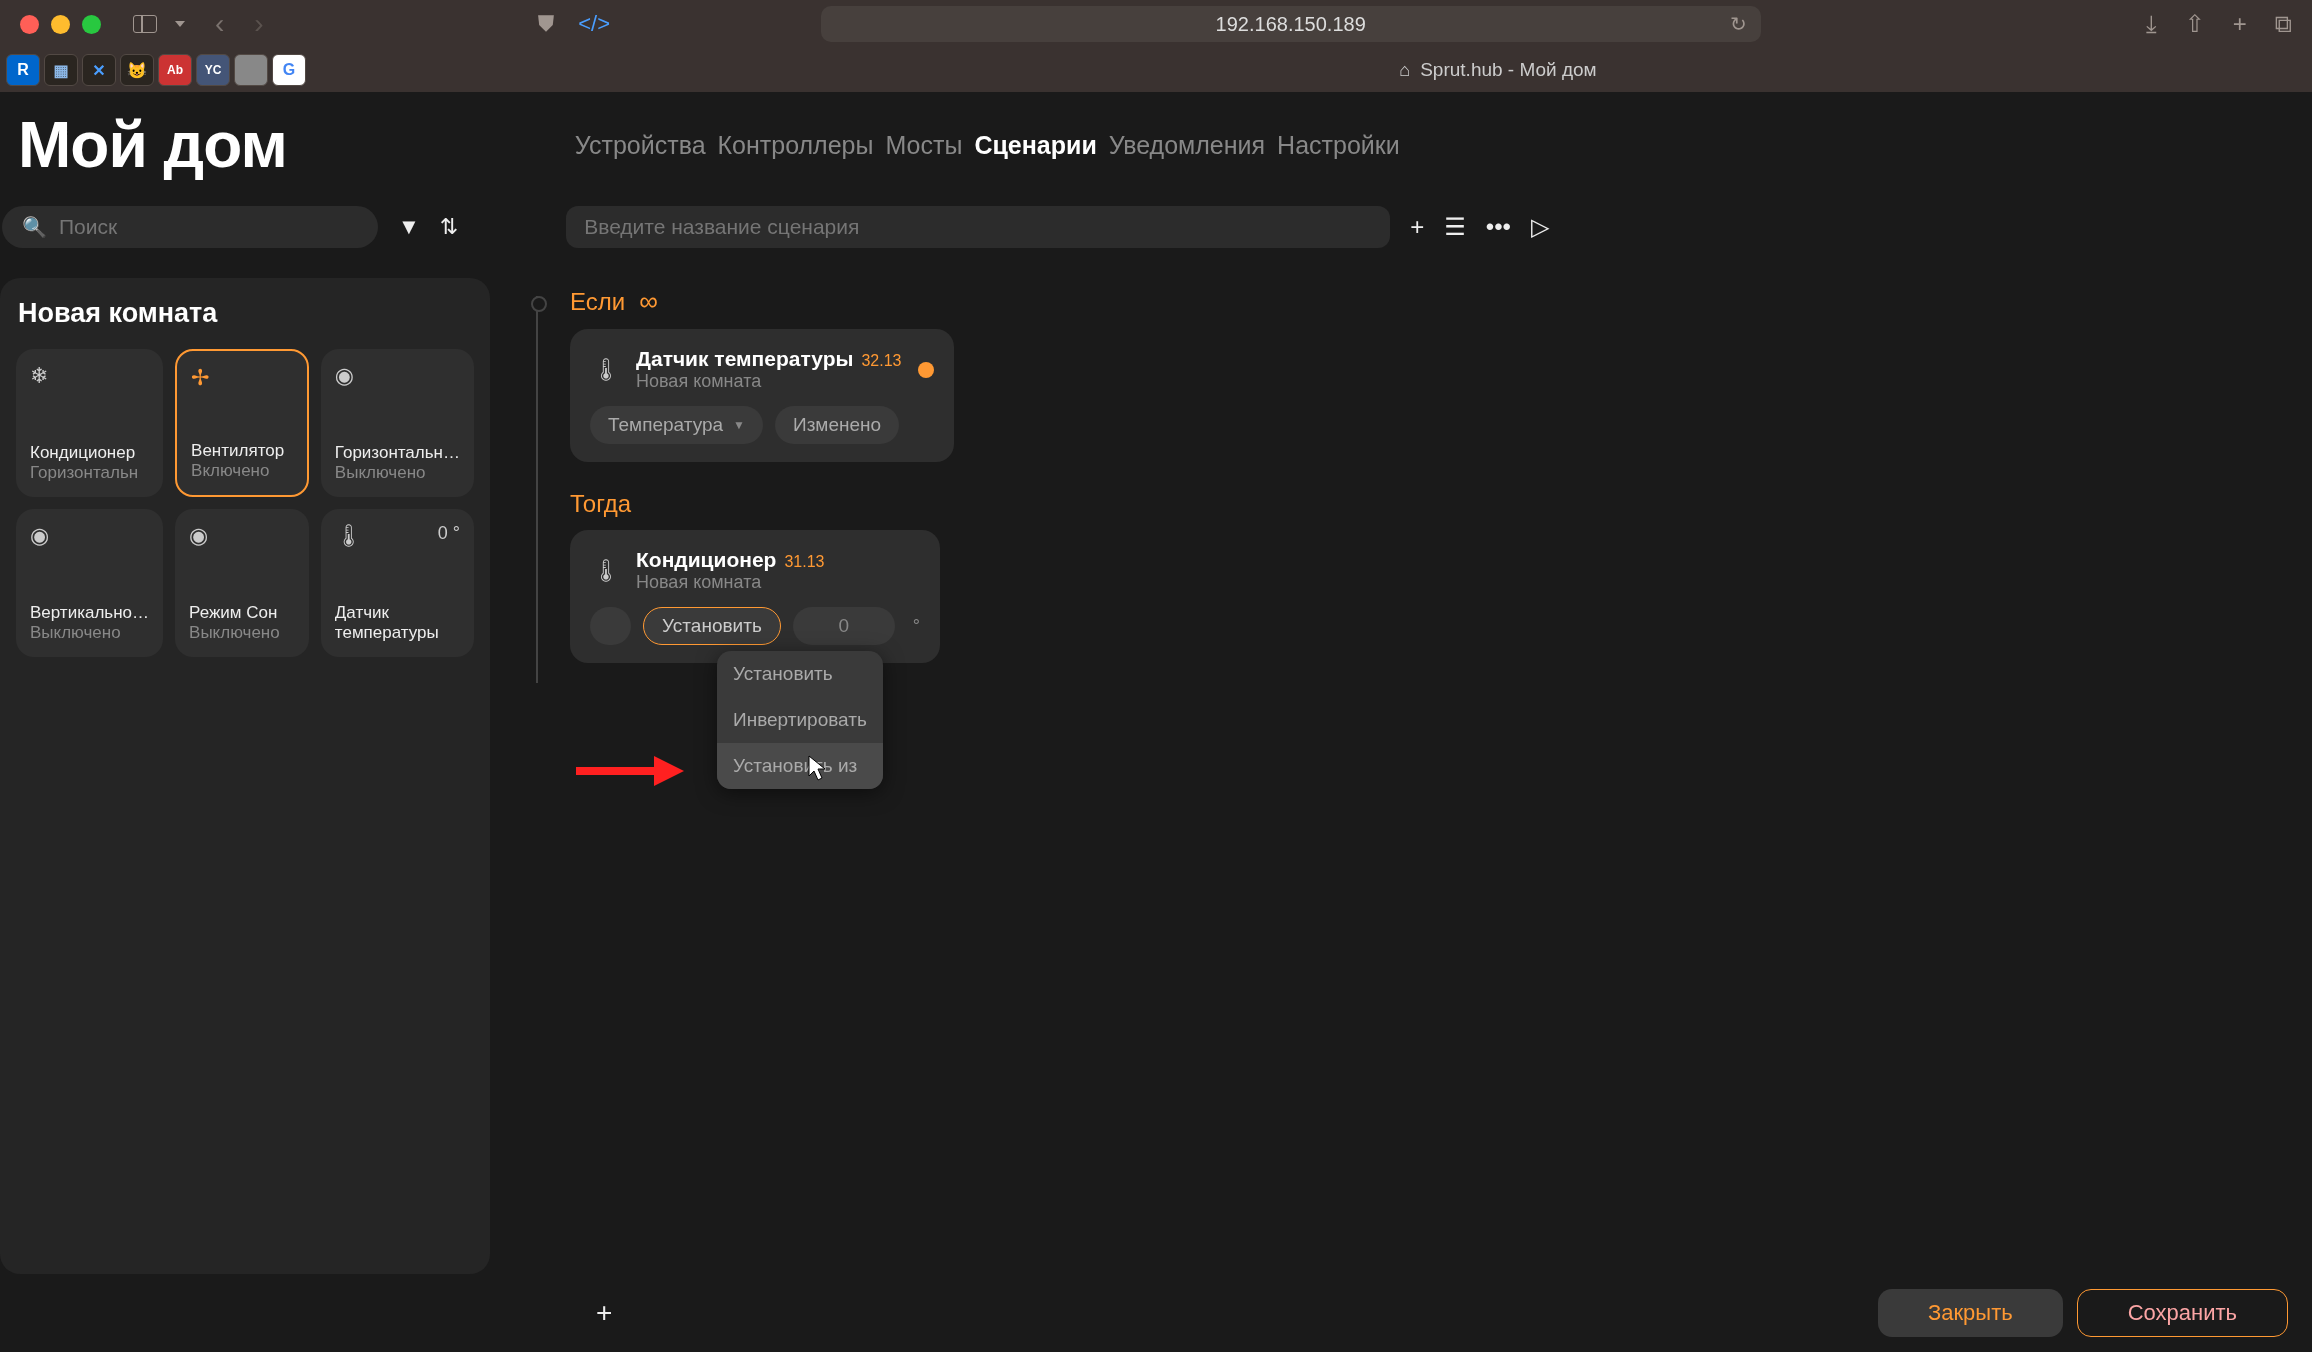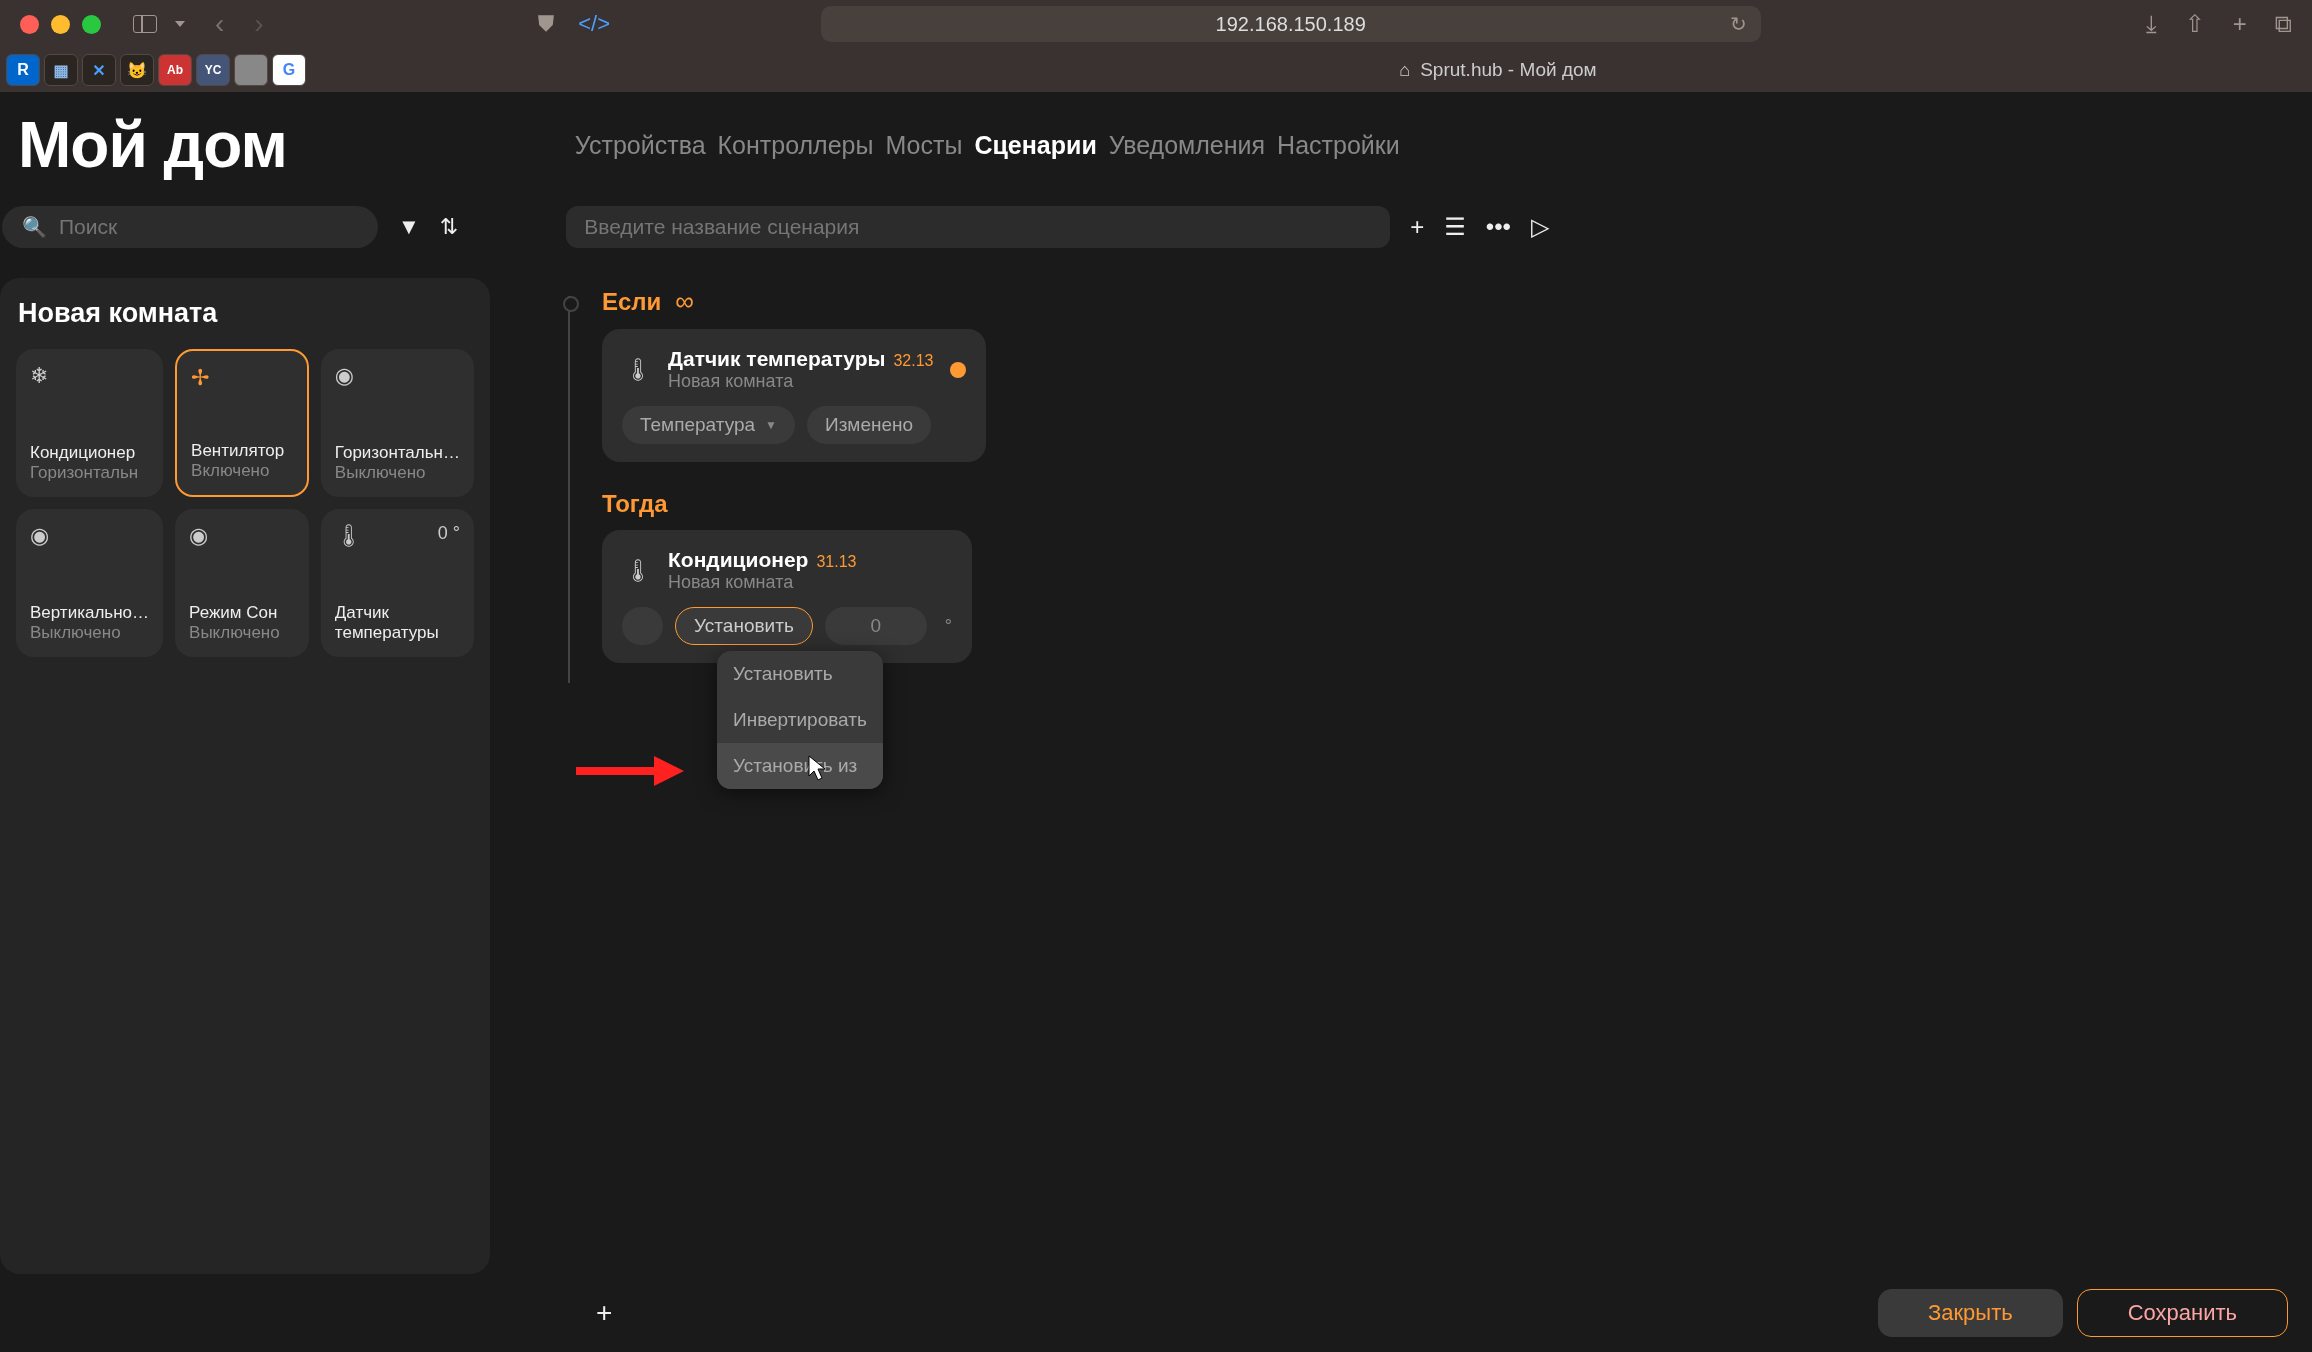--- a/index.html
+++ b/index.html
@@ -53,41 +53,41 @@
 .app-toolbar { display: flex; align-items: center; padding: 20px 18px 10px 2px; gap: 20px; }
 .search-box { width: 376px; height: 42px; background: #2c2c2c; border-radius: 21px; display: flex; align-items: center; padding: 0 20px; gap: 12px; }
 .search-icon { color: #aaa; font-size: 20px; }
 .search-input { background: none; border: none; color: #888; font-size: 21px; outline: none; flex: 1; }
 .filter-icon { color: #eee; font-size: 22px; }
 .sort-icon { color: #eee; font-size: 22px; }
 .scenario-name-input { width: 824px; height: 42px; background: #2c2c2c; border-radius: 12px; border: none; padding: 0 18px; color: #888; font-size: 21px; outline: none; margin-left: 88px; }
 .toolbar-icon-btn { color: #eee; font-size: 24px; cursor: pointer; }
 
 
-.main-content { display: flex; flex: 1; gap: 72px; padding: 20px 0 0 0; position: relative; }
+.main-content { display: flex; flex: 1; gap: 40px; padding: 20px 0 0 0; position: relative; }
 
 
 .room-panel { width: 490px; background: #252525; border-radius: 20px; padding: 20px 16px; margin-left: 0; }
 .room-title { color: #fff; font-size: 27px; font-weight: 600; margin-bottom: 20px; padding-left: 2px; }
 .device-grid { display: grid; grid-template-columns: repeat(3, 1fr); gap: 12px; }
 .device-tile { height: 148px; background: #2f2f2f; border-radius: 18px; padding: 14px; display: flex; flex-direction: column; position: relative; cursor: pointer; }
 .device-tile.active { background: #2f2f2f; border: 2px solid #ff9933; }
 .device-icon-top { color: #ccc; font-size: 22px; }
 .device-tile.active .device-icon-top { color: #ff9933; }
 .device-name { color: #eee; font-size: 17px; margin-top: auto; white-space: nowrap; overflow: hidden; text-overflow: ellipsis; }
 .device-status { color: #888; font-size: 17px; }
 .device-temp { position: absolute; top: 14px; right: 14px; color: #ccc; font-size: 18px; }
 
 
 .scenario-editor { flex: 1; padding-top: 8px; }
 .scenario-block { position: relative; padding-left: 40px; }
 .scenario-vline { position: absolute; left: 6px; top: 10px; bottom: -20px; width: 2px; background: #444; }
 .scenario-vline::before { content: ""; position: absolute; left: -5px; top: 0; width: 12px; height: 12px; border: 2px solid #444; border-radius: 50%; background: #1a1a1a; }
 .section-header { display: flex; align-items: center; gap: 14px; margin-bottom: 12px; }
-.section-label { color: #ff9933; font-size: 24px; font-weight: 700; }
+.section-label { color: #ff9933; font-size: 24px; font-weight: 400; }
 .infinity-icon { color: #ff9933; font-size: 26px; }
 .scenario-card { width: 384px; background: #2e2e2e; border-radius: 18px; padding: 18px 20px; margin-bottom: 28px; }
 .card-header { display: flex; align-items: center; gap: 14px; margin-bottom: 14px; }
 .card-icon-circle { width: 32px; height: 32px; display: flex; align-items: center; justify-content: center; color: #ccc; font-size: 22px; }
 .card-title-block { flex: 1; }
 .card-title-row { display: flex; align-items: baseline; gap: 8px; }
 .card-title { color: #fff; font-size: 21px; font-weight: 600; }
 .card-value { color: #ff9933; font-size: 16px; }
 .card-subtitle { color: #888; font-size: 18px; }
 .status-dot { width: 16px; height: 16px; background: #ff9933; border-radius: 50%; }

